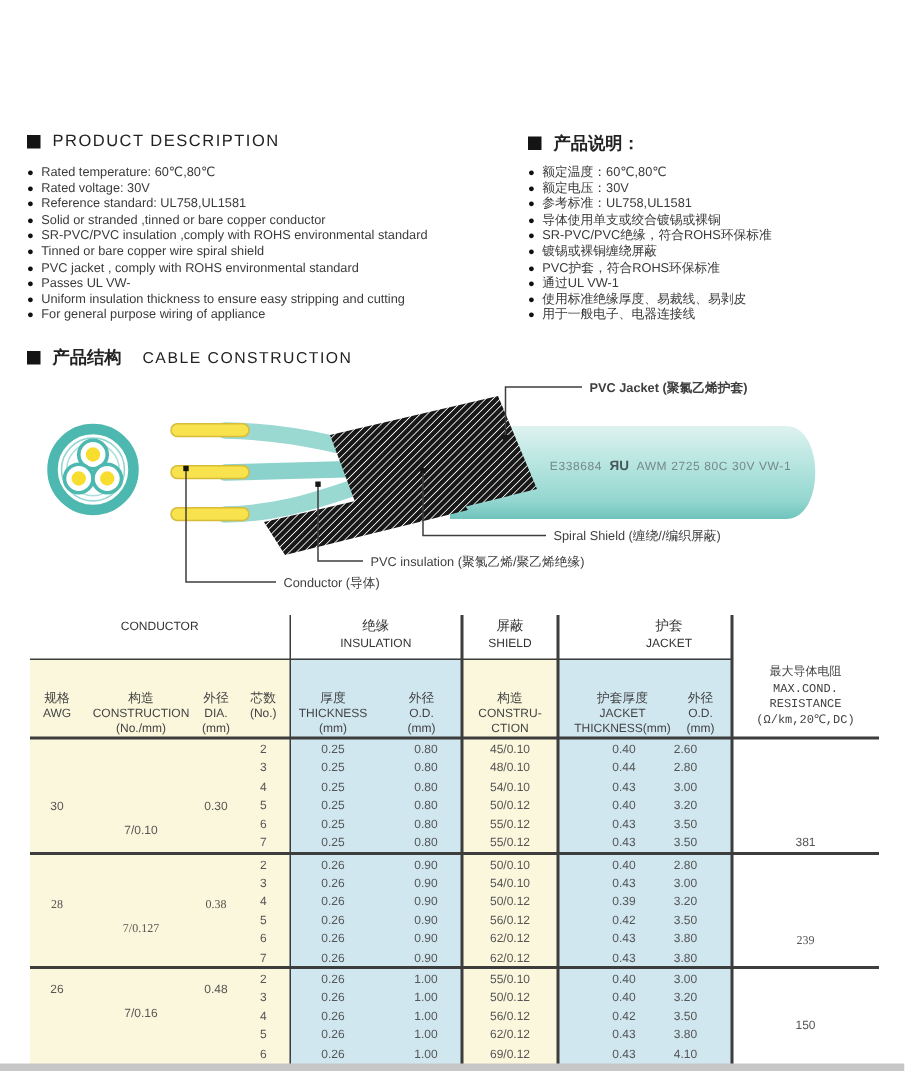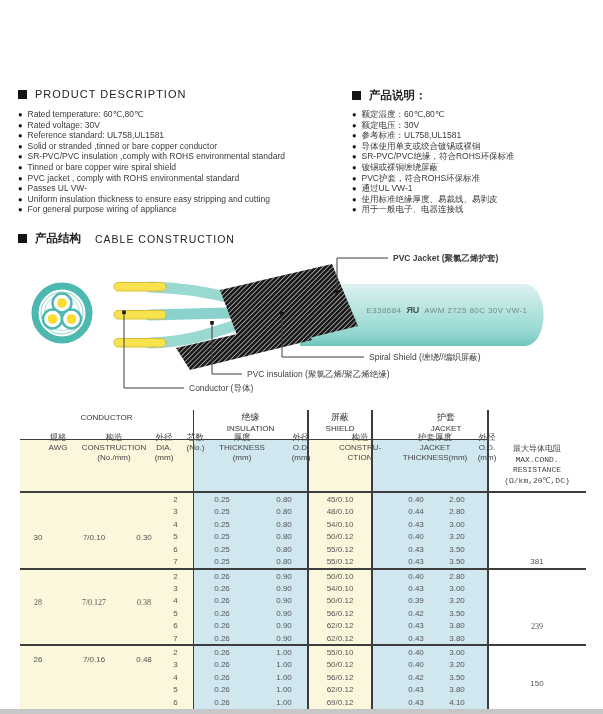--- a/index.html
+++ b/index.html
@@ -26,35 +26,35 @@
   #jacket-print .ulmark{font-weight:bold;font-size:9px;color:#46585a;letter-spacing:0;}
   
   #spec-table{position:absolute;left:20px;top:408px;width:566px;height:306px;overflow:hidden;}
   .colbg{position:absolute;top:31px;bottom:0;}
   .bg-yellow{background:#fbf7dc;}
   .bg-blue{background:#d0e7f0;}
   .vline{position:absolute;top:2px;bottom:0;width:1.5px;background:#3d3d3d;}
   .hline{position:absolute;background:#3d3d3d;}
   .ghead{position:absolute;top:4px;height:27px;text-align:center;font-size:8px;line-height:11px;color:#333;}
   .ghead .cn{display:block;font-size:9px;}
-  .shead{position:absolute;top:24px;text-align:center;font-size:8px;line-height:10.5px;color:#444;padding-left:20px;}
+  .shead{position:absolute;top:52px;text-align:center;font-size:8px;line-height:10.5px;color:#444;}
   .shead span{display:block;}
   .shead .cn{font-size:8.5px;}
   #res-head{position:absolute;left:468px;width:98px;top:36px;text-align:center;font-size:8px;line-height:10.5px;color:#444;}
   #res-head span{display:block;font-family:Liberation Mono, monospace;}
   .tgroup{position:absolute;left:0;width:566px;}
   .g1{top:85px;height:75px;}
   .g2{top:161.5px;height:74px;}
   .g3{top:238px;height:76px;}
   .g1 .gcell{top:40px;}
   .g2 .gcell{top:28px;font-family:Liberation Serif, serif;}
   .g3 .gcell{top:9px;}
   .gcell{position:absolute;text-align:center;font-size:8px;color:#555;}
   .c-awg{left:0;width:36px;}
-  .c-cons{left:36px;width:76px;}
+  .c-cons{left:36px;width:76px;margin-top:16px;}
   .c-dia{left:104px;width:40px;}
   .c-res{left:468px;width:98px;margin-top:24px;}
   .trow{position:absolute;left:0;width:566px;height:12.4px;}
   .rcell{position:absolute;text-align:center;font-size:8px;line-height:12.4px;color:#555;}
   .c-core{left:138px;width:35px;}
   .c-th{left:173px;width:58px;}
   .c-od{left:240px;width:48px;}
   .c-sh{left:288px;width:64px;}
   .c-jth{left:360px;width:72px;}
   .c-jod{left:415px;width:44px;}

